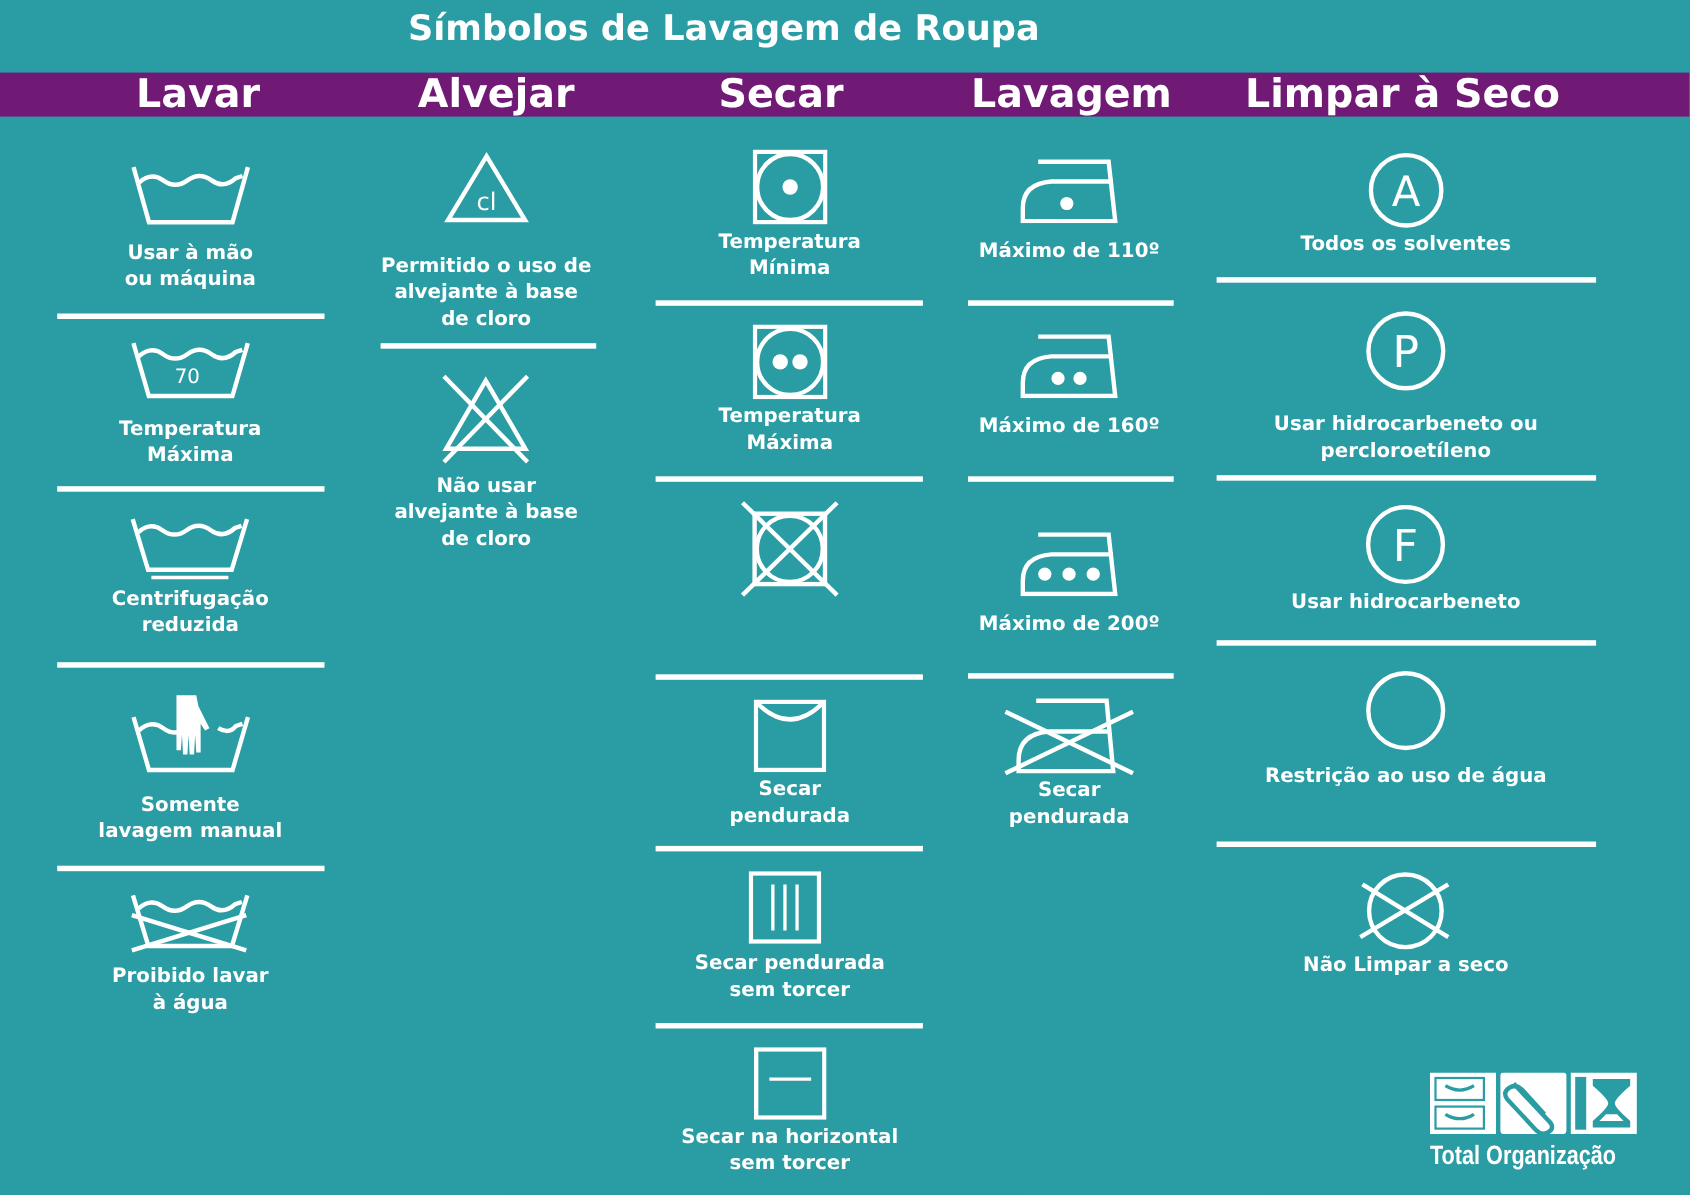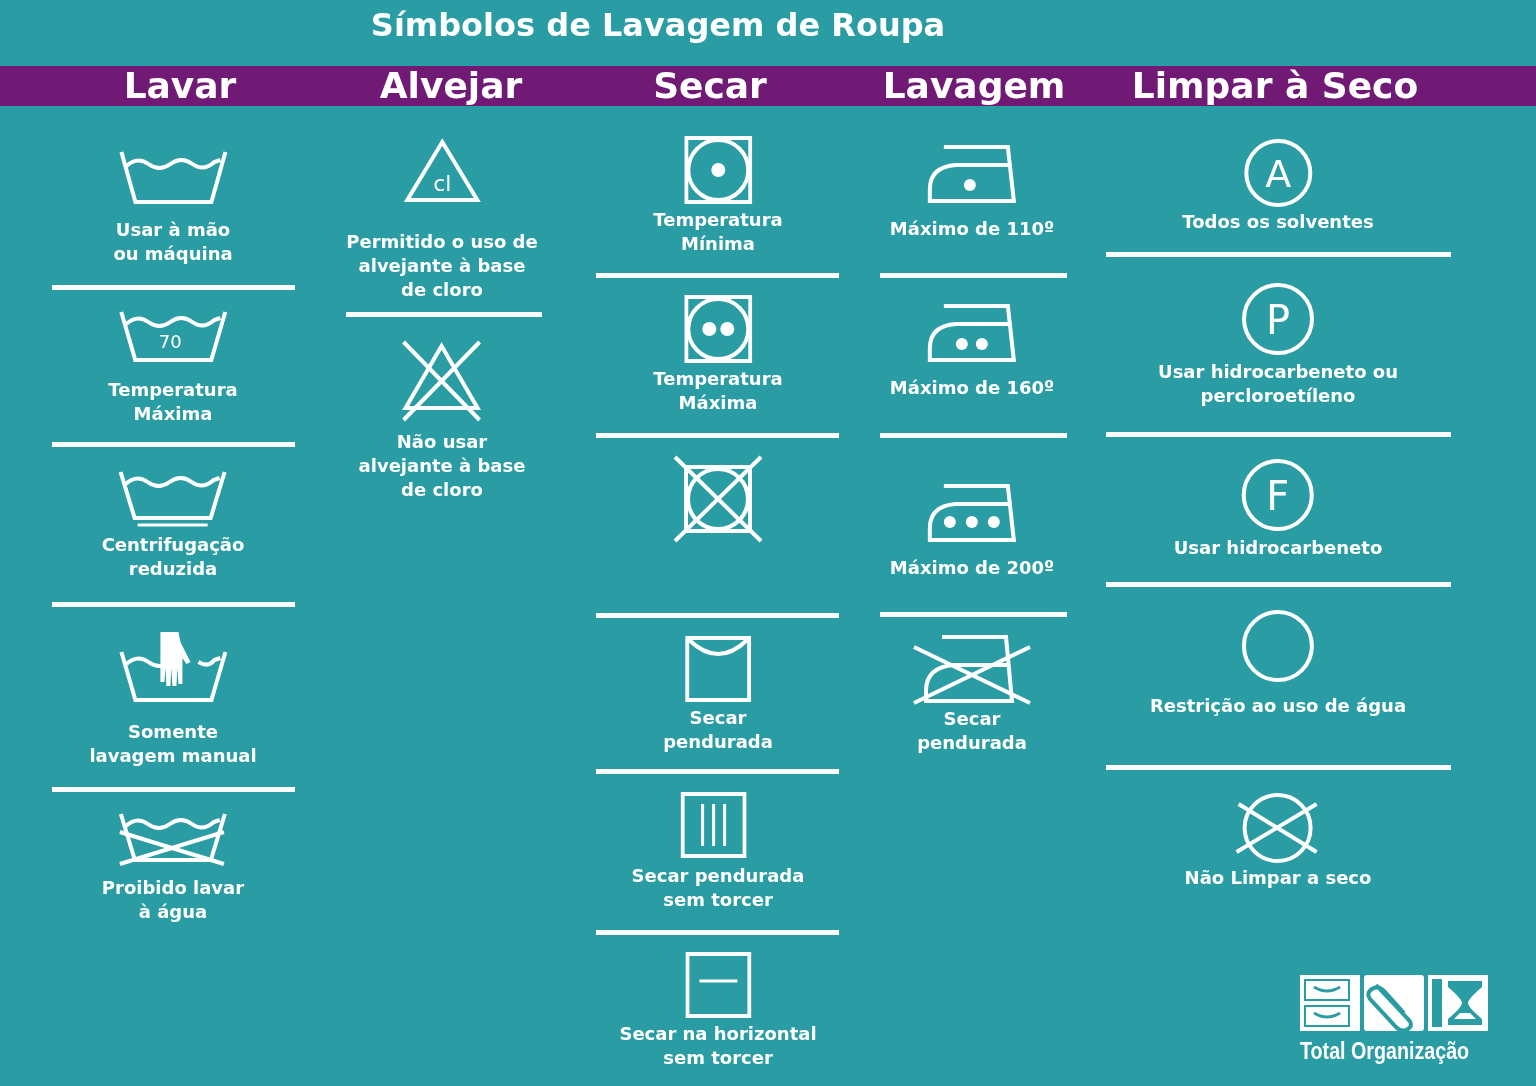--- a/index.html
+++ b/index.html
@@ -248,21 +248,21 @@
     <div>Todos os solventes</div>
   </div>
 </div>
 <div class="rule" style="left:1106px;top:252px;width:345px"></div>
 
 <div class="item" style="left:1278px;top:282px">
   <svg width="74" height="74" viewBox="0 0 74 74">
     <circle cx="37" cy="37" r="34" fill="none" stroke="#fff" stroke-width="4"></circle>
     <text x="37" y="52" text-anchor="middle" font-size="40" fill="#fff" font-family="DejaVu Sans, sans-serif">P</text>
   </svg>
-  <div class="lbl" style="margin-top:4px">
+  <div class="lbl" style="margin-top:18px">
     <div>Usar hidrocarbeneto ou</div>
     <div>percloroetíleno</div>
   </div>
 </div>
 <div class="rule" style="left:1106px;top:432px;width:345px"></div>
 
 <div class="item" style="left:1278px;top:458px">
   <svg width="74" height="74" viewBox="0 0 74 74">
     <circle cx="37" cy="37" r="34" fill="none" stroke="#fff" stroke-width="4"></circle>
     <text x="37" y="52" text-anchor="middle" font-size="40" fill="#fff" font-family="DejaVu Sans, sans-serif">F</text>

